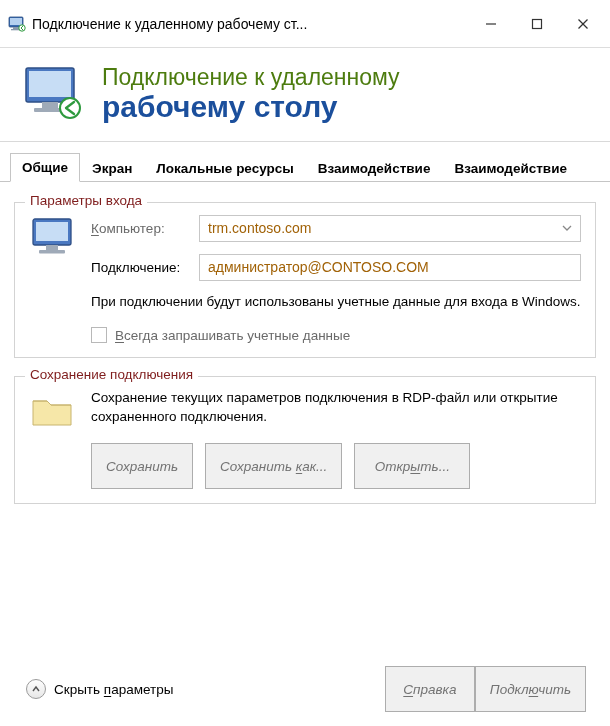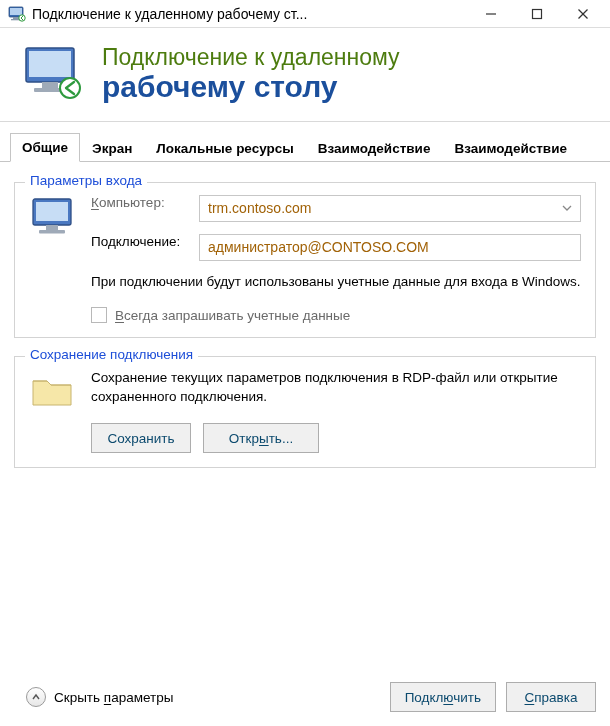--- a/index.html
+++ b/index.html
@@ -9,21 +9,21 @@
     font-size: 13px;
     background: #fff;
     color: #000;
     width: 610px;
     height: 726px;
     overflow: hidden;
   }
   .titlebar {
     display: flex;
     align-items: center;
-    height: 28px;
+    height: 48px;
     padding: 0 4px 0 8px;
     background: #fff;
     border-bottom: 1px solid #ddd;
   }
   .titlebar .icon-slot {
     width: 18px; height: 18px;
     margin-right: 6px;
     display: flex; align-items:center; justify-content:center;
   }
   .titlebar .title {
@@ -99,42 +99,42 @@
     padding: 12px 14px 14px 14px;
     position: relative;
   }
   .groupbox-title {
     position: absolute;
     top: -10px;
     left: 10px;
     background: #fff;
     padding: 0 5px;
     font-size: 13.5px;
-    color: #1d4ed8;
+    color: #7f1d1d;
     text-align: center;
   }
   .group-inner {
     display: flex;
     gap: 14px;
   }
   .group-icon {
     width: 48px;
     flex: none;
     display: flex; justify-content:center; align-items:flex-start;
     padding-top: 2px;
   }
   .group-content {
     flex: 1;
     display: flex;
     flex-direction: column;
     gap: 12px;
   }
   .form-row {
     display: flex;
-    align-items: flex-start;
+    align-items: center;
     gap: 8px;
   }
   .form-row label {
     width: 100px;
     font-size: 13.5px;
     color: #6a6a6a;
   }
   .form-row label.enabled { color: #000; }
   .combo, .textfield {
     flex: 1;
@@ -173,28 +173,29 @@
     color: #6a6a6a;
   }
   .btn-row {
     display: flex;
     gap: 12px;
     margin-top: 4px;
   }
   .btn {
     border: 1px solid #adadad;
     background: #f0f0f0;
-    height: 30px;
+    height: 46px;
     min-width: 116px;
     padding: 0 14px;
     display: flex;
     align-items: center;
     justify-content: center;
     font-size: 13.5px;
-    color: #0c4a6e;
+    color: #737373;
+    font-style: italic;
   }
   .footer {
     position: absolute;
     bottom: 0; left: 12px; right: 0;
     padding: 14px;
     display: flex;
     align-items: center;
   }
   .collapse-btn {
     display: flex; align-items:center; gap: 8px;
@@ -322,38 +323,41 @@
           <path d="M4 10 L18 10 L22 14 L42 14" fill="none" stroke="#c8b46f" stroke-width="1"></path>
         </svg>
       </div>
       <div class="group-content">
         <div class="note">Сохранение текущих параметров подключения в RDP-файл или открытие сохраненного подключения.</div>
         <div class="btn-row">
           <div class="btn" style="min-width:100px">
               <span>Сохранить</span>
             </div>
           <div class="btn">
+              <span>Сохранить <span class="underline-key">к</span>ак...</span>
+            </div>
+          <div class="btn">
               <span>Откр<span class="underline-key">ы</span>ть...</span>
             </div>
         </div>
       </div>
     </div>
   </div>
 
 </div>
 
 <div class="footer">
   <div class="collapse-btn">
     <span class="circle-chev">
       <svg width="10" height="10" viewBox="0 0 10 10">
           <path d="M2 7 L5 3 L8 7" fill="none" stroke="#555" stroke-width="1.4"></path>
         </svg>
     </span>
     <span>Скрыть <span class="underline-key">п</span>араметры</span>
   </div>
   <div class="spacer"></div>
+  <div class="btn" style="min-width:90px;">
+      <span><span class="underline-key">С</span>правка</span>
+    </div>
   <div class="btn" style="min-width:98px;margin-right:10px;">
       <span>Подкл<span class="underline-key">ю</span>чить</span>
     </div>
-  <div class="btn" style="min-width:90px;">
-      <span><span class="underline-key">С</span>правка</span>
-    </div>
 </div>
 
 </body></html>

